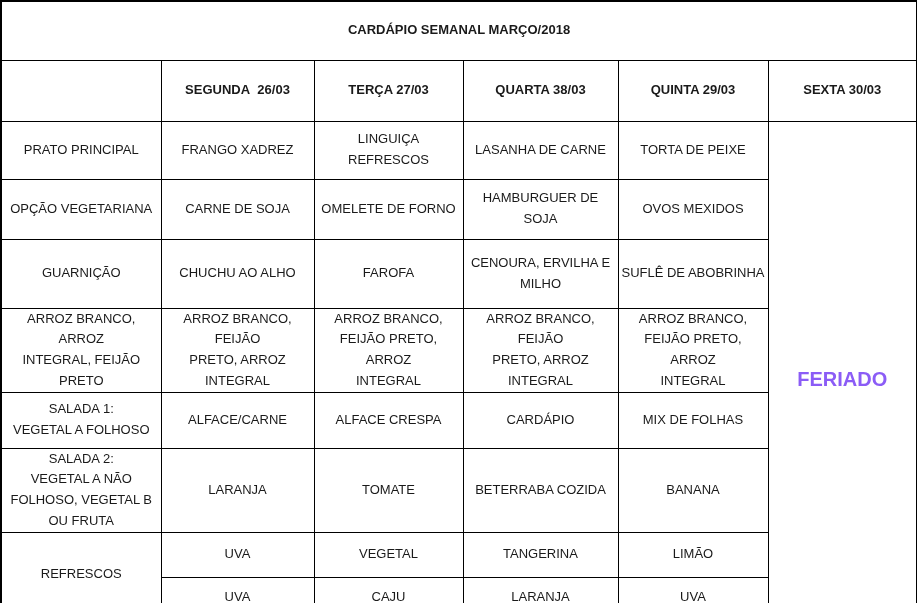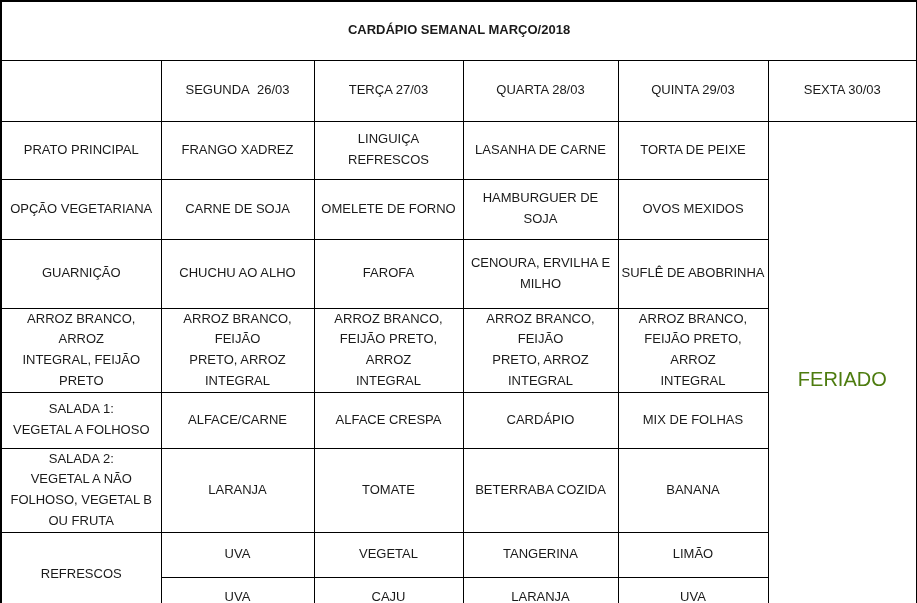--- a/index.html
+++ b/index.html
@@ -33,32 +33,32 @@
     overflow: hidden;
     box-sizing: border-box;
     margin-top: 20px;
   }
   table.menu { border: 2px solid #000000; }
   .title-cell {
     font-weight: bold;
     font-size: 13px;
   }
   .day-header {
-    font-weight: normal;
+    font-weight: bold;
   }
   .row-label {
     font-weight: normal;
   }
   .friday-cell {
     vertical-align: middle;
   }
   .holiday-note {
     font-size: 20px;
-    font-weight: normal;
-    color: #4d7c0f;
+    font-weight: bold;
+    color: #8b5cf6;
   }
 </style>
 </head>
 <body>
 
 <div class="page">
   <table class="menu">
     <colgroup>
       <col style="width:160px">
       <col style="width:153px">
@@ -70,21 +70,21 @@
 
     <tbody>
         <tr style="height:59px">
       <td colspan="6" class="title-cell">CARDÁPIO SEMANAL MARÇO/2018</td>
     </tr>
 
     <tr style="height:61px">
       <td class="day-header"></td>
       <td class="day-header">SEGUNDA&nbsp; 26/03</td>
       <td class="day-header">TERÇA 27/03</td>
-      <td class="day-header">QUARTA 28/03</td>
+      <td class="day-header">QUARTA 38/03</td>
       <td class="day-header">QUINTA 29/03</td>
       <td class="day-header">SEXTA 30/03</td>
     </tr>
 
     <tr style="height:58px">
       <td class="row-label">PRATO PRINCIPAL</td>
       <td>FRANGO XADREZ</td>
       <td>LINGUIÇA REFRESCOS</td>
       <td>LASANHA DE CARNE</td>
       <td>TORTA DE PEIXE</td>

